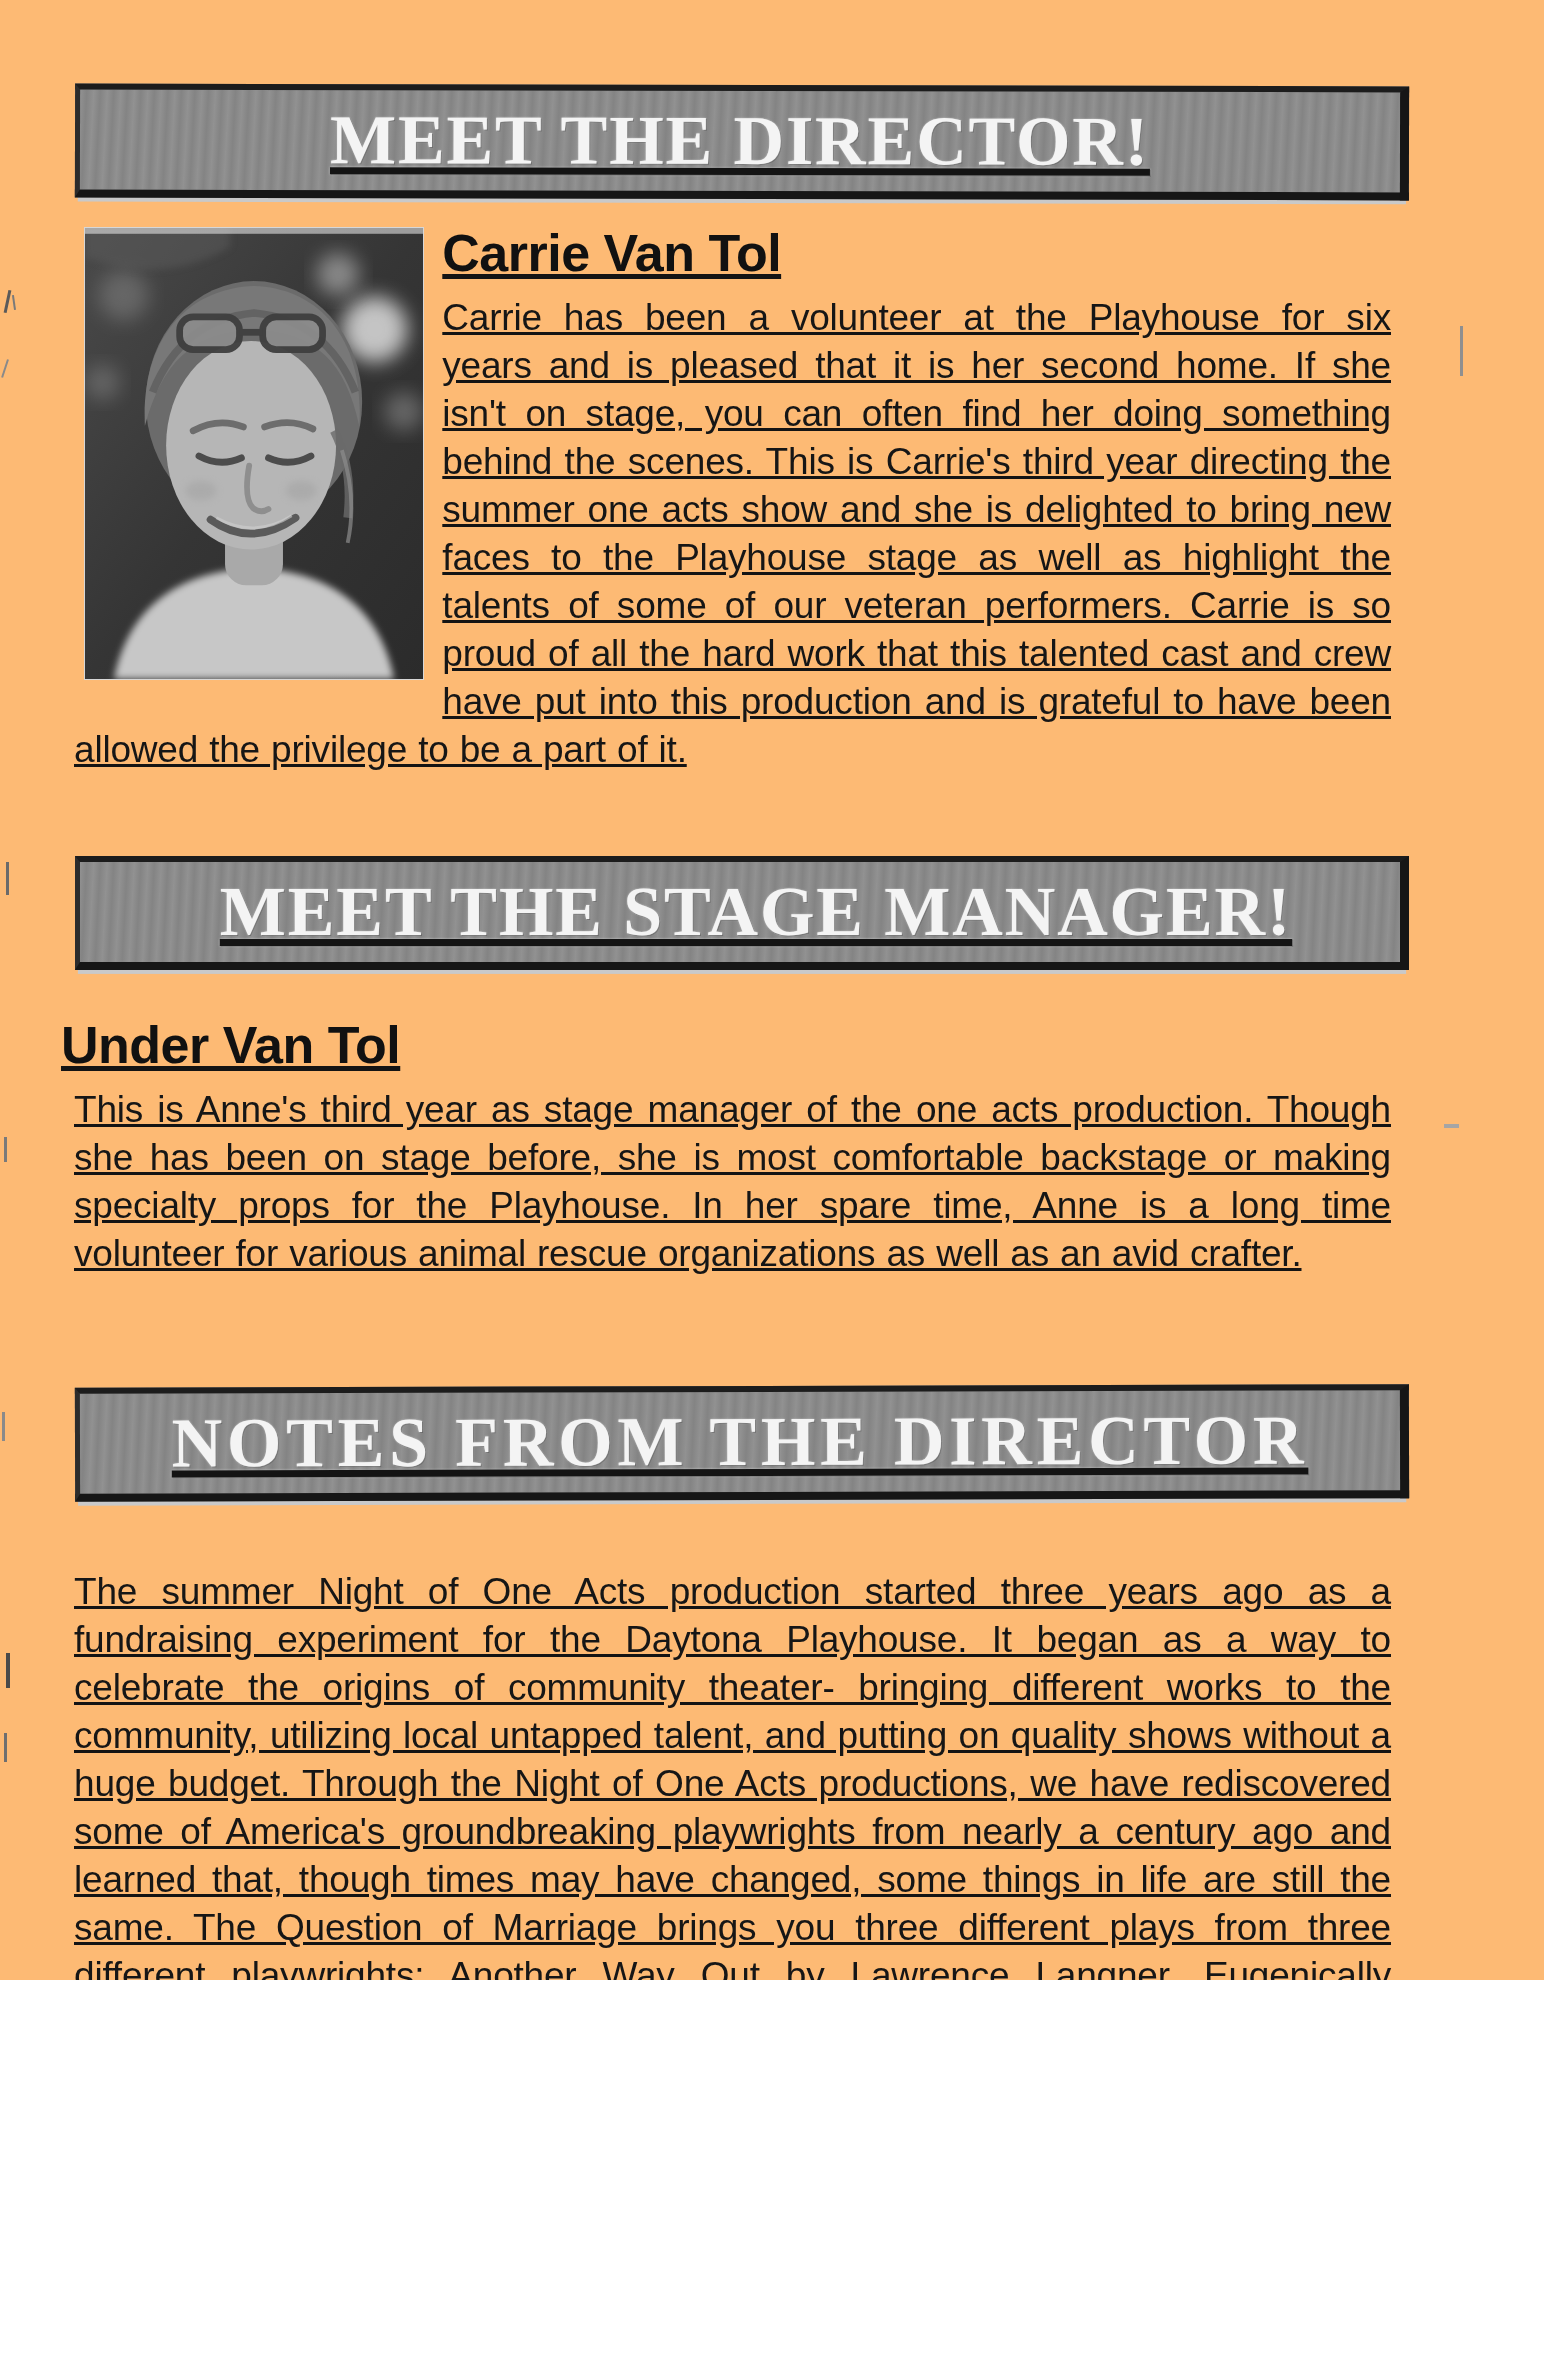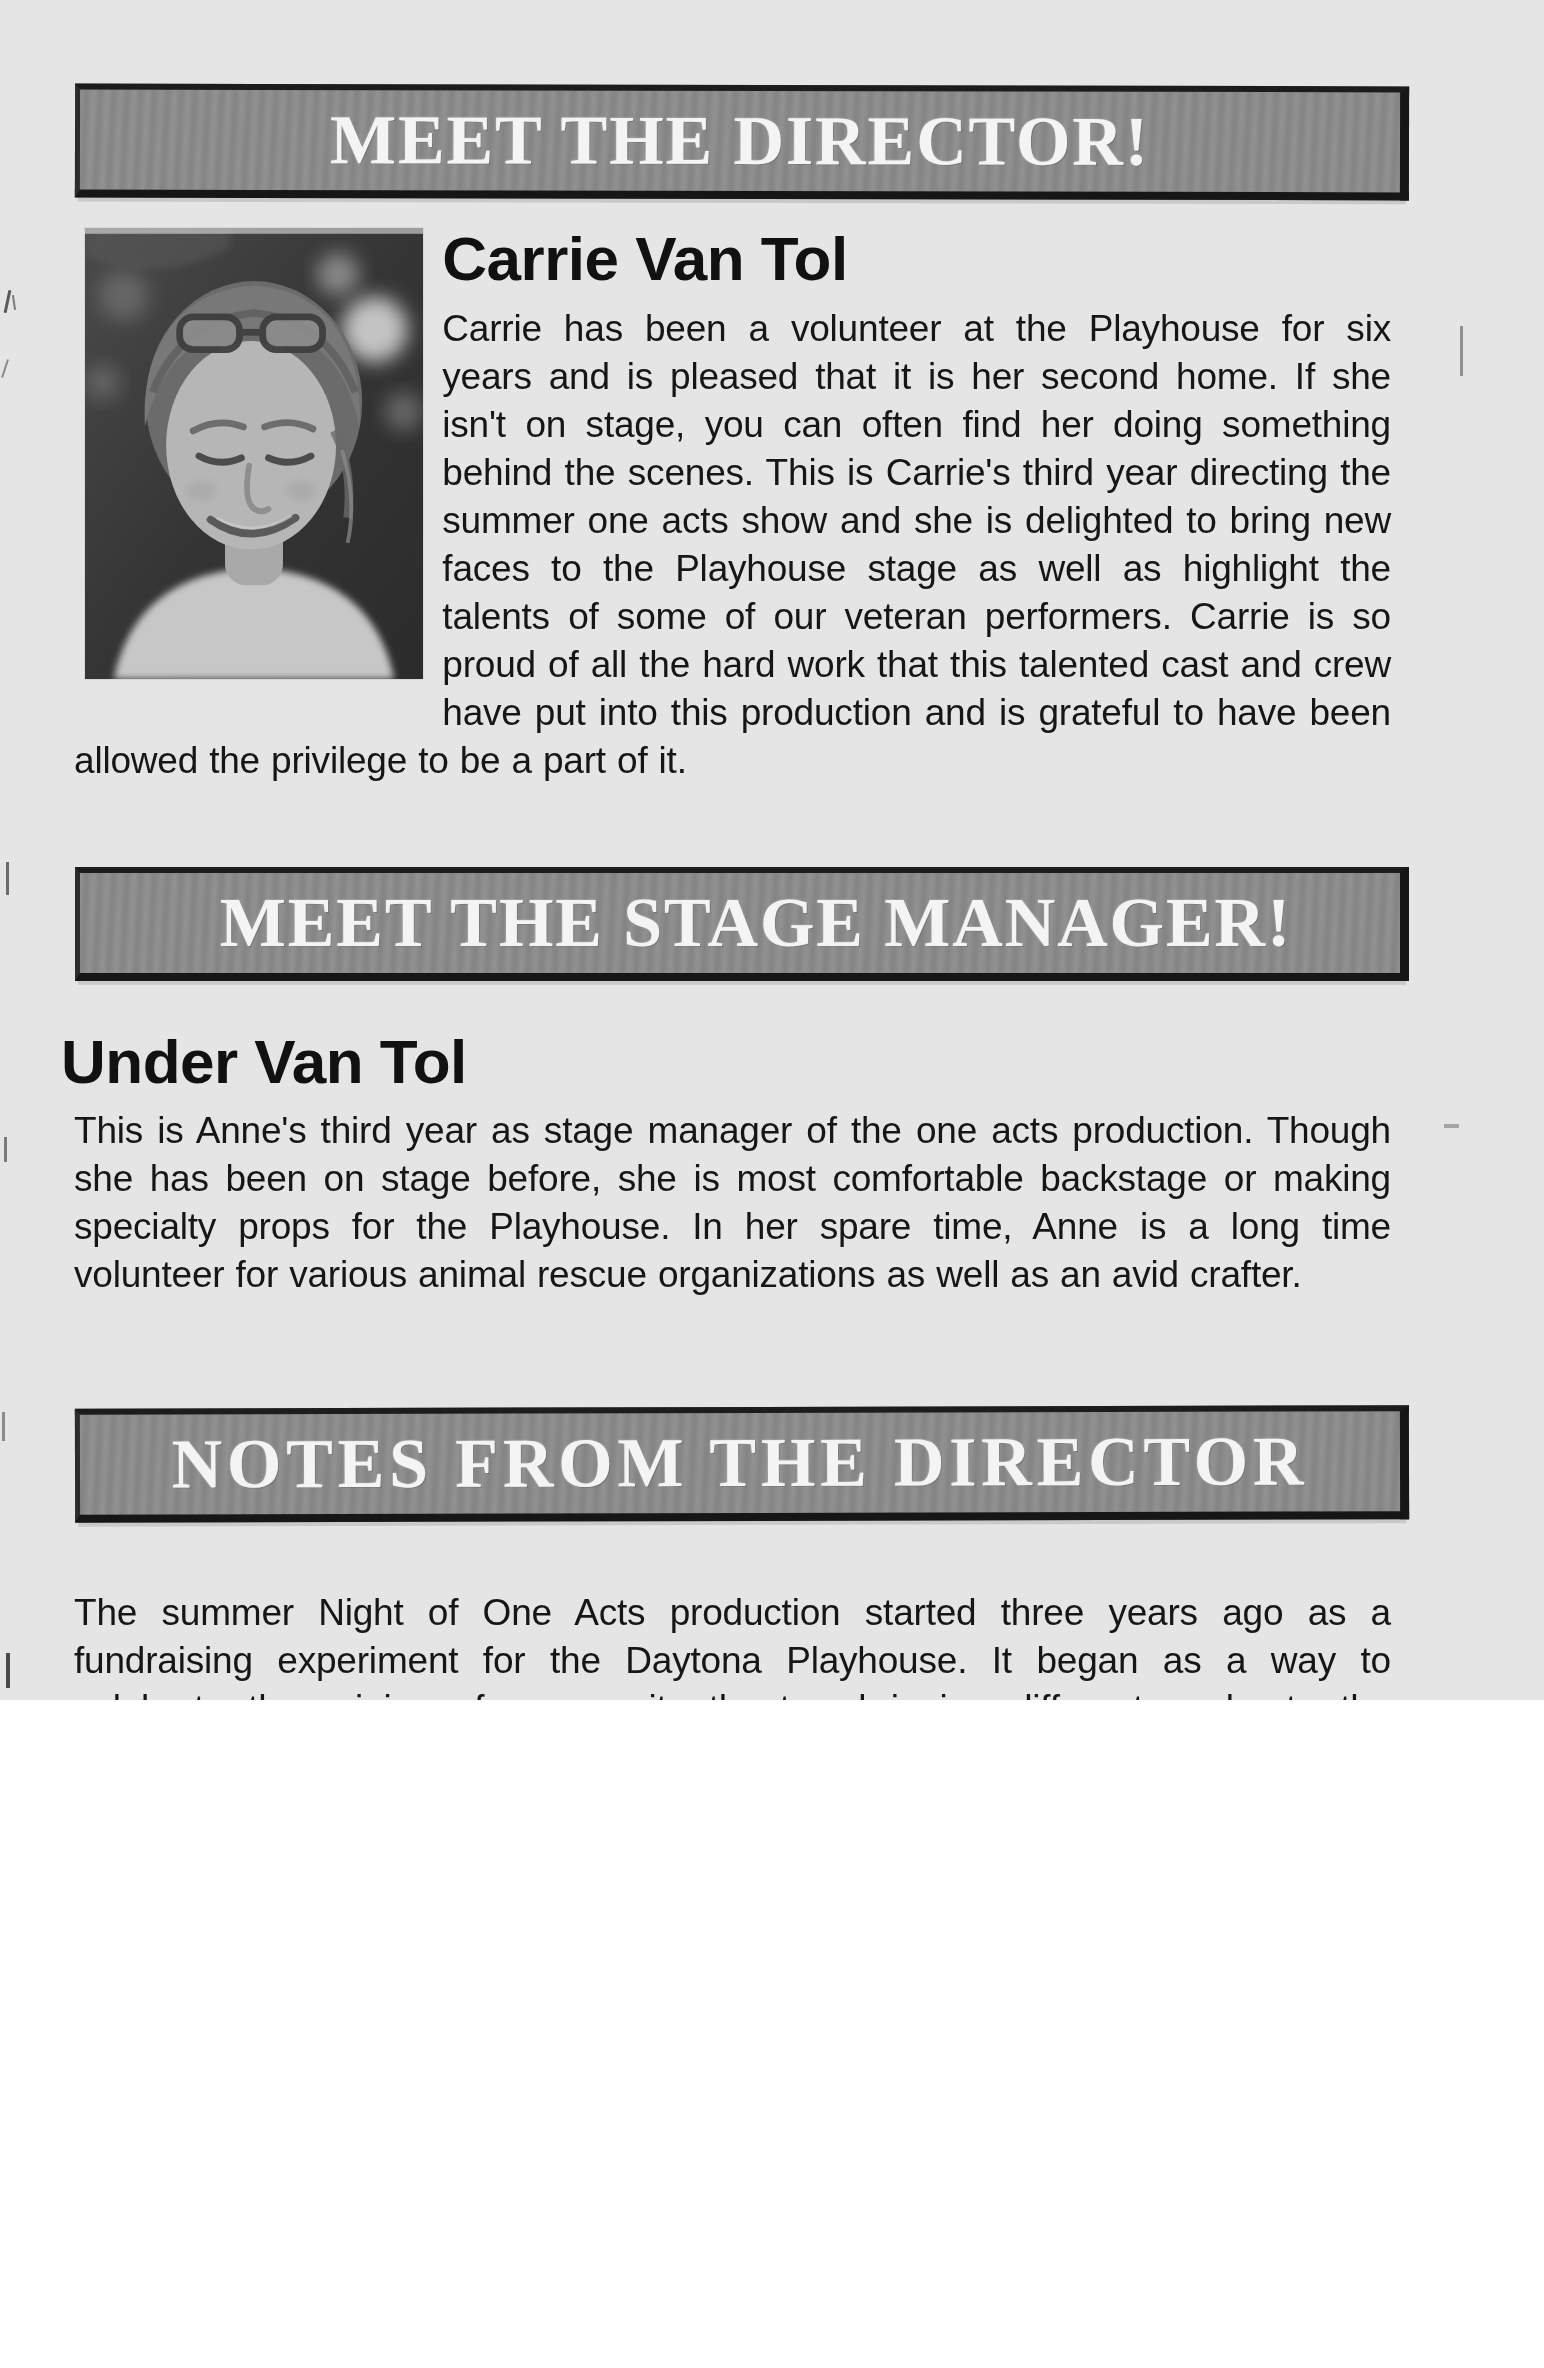--- a/index.html
+++ b/index.html
@@ -1,23 +1,24 @@
 <!DOCTYPE html>
 <html><head>
 <meta charset="utf-8">
 <style>
   html,body{margin:0;padding:0;}
   .page{
     position:relative;
     width:1545px;
-    height:1700px;
-    background:#e5e5e5;
+    height:1980px;
+    background:#fdba74;
     overflow:hidden;
     font-family:"Liberation Sans", sans-serif;
     color:#141414;
+    text-decoration:underline;
   }
   
   .banner{
     box-sizing:border-box;
     margin-left:75px;
     width:1334px;
     height:114px;
     background:#8c8c8c;
     background-image:repeating-linear-gradient(
       93deg,
@@ -48,21 +49,21 @@
 
   
   .section{
     margin:0 154px 0 61px; 
   }
   .section.director{margin-top:27px;}
   .section.stage-manager{margin-top:48px;}
   .section.notes{margin-top:68px;}
 
   .person-name{
-    font-size:62px;
+    font-size:52px;
     font-weight:bold;
     line-height:1.05;
     margin:9.7px 0 13.5px 0;
     letter-spacing:-0.5px;
     color:#111;
   }
   .bio, .notes-body{
     font-size:37px;
     line-height:48px;
     text-align:justify;

